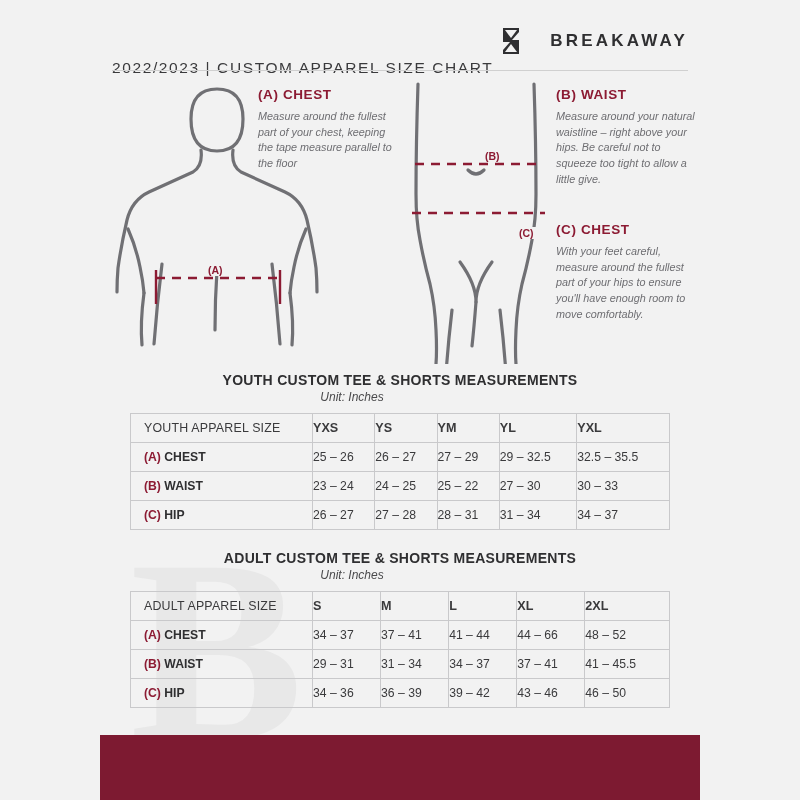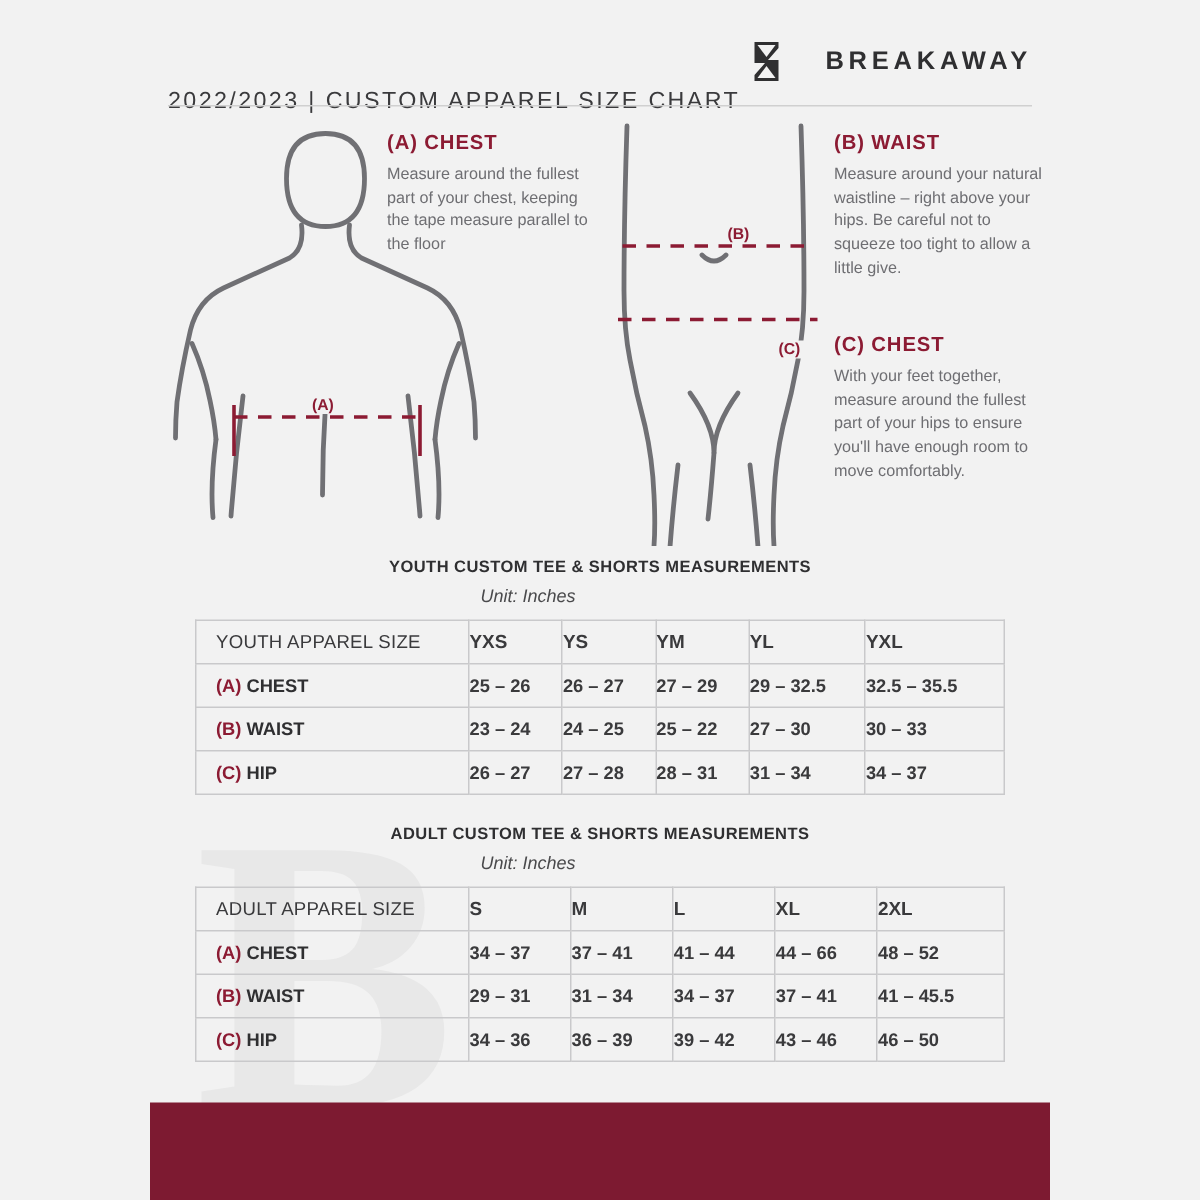--- a/index.html
+++ b/index.html
@@ -94,40 +94,41 @@
     margin: 0 0 7px 0;
     font-size: 13.5px;
     font-weight: bold;
     letter-spacing: 0.6px;
     color: #8c1b33;
   }
   .note p {
     margin: 0;
     font-size: 10.8px;
     line-height: 1.45;
+    font-style: italic;
     color: #6e6e72;
   }
   .note-chest { left: 258px; top: 13px; width: 145px; }
   .note-waist { left: 556px; top: 13px; width: 140px; }
   .note-hips  { left: 556px; top: 148px; width: 145px; }
 
   .dim-label {
     position: absolute;
     font-size: 10.5px;
     font-weight: bold;
     color: #8c1b33;
     background: #f2f2f2;
     padding: 0 3px;
   }
   
   .section-title {
     position: absolute;
     width: 800px;
     text-align: center;
-    font-size: 11px;
+    font-size: 14px;
     font-weight: bold;
     letter-spacing: 0.3px;
     color: #2f2f31;
   }
   .section-unit {
     position: absolute;
     width: 704px;
     text-align: center;
     font-size: 12px;
     font-style: italic;
@@ -158,21 +159,21 @@
     font-weight: bold;
     font-size: 12.6px;
     margin-left: 18px;
   }
   table.size th.rowhead {
     font-weight: normal;
     font-size: 12.4px;
     letter-spacing: 0.2px;
   }
   table.size td {
-    font-weight: bold;
+    font-weight: normal;
   }
   .tag {
     color: #8c1b33;
     font-weight: bold;
   }
   .rowlabel {
     color: #2f2f31;
     font-weight: bold;
   }
   
@@ -260,21 +261,21 @@
     <div class="note note-chest">
       <h3>(A) CHEST</h3>
       <p>Measure around the fullest part of your chest, keeping the tape measure parallel to the floor</p>
     </div>
     <div class="note note-waist">
       <h3>(B) WAIST</h3>
       <p>Measure around your natural waistline – right above your hips. Be careful not to squeeze too tight to allow a little give.</p>
     </div>
     <div class="note note-hips">
       <h3>(C) CHEST</h3>
-      <p>With your feet together, measure around the fullest part of your hips to ensure you'll have enough room to move comfortably.</p>
+      <p>With your feet careful, measure around the fullest part of your hips to ensure you'll have enough room to move comfortably.</p>
     </div>
   </div>
 
   <div class="section-title" style="top:372px;">YOUTH CUSTOM TEE &amp; SHORTS MEASUREMENTS</div>
   <div class="section-unit" style="top:390px;">Unit: Inches</div>
 
   <table class="size" style="top:413px;">
     <thead>
       <tr>
         <th class="rowhead">YOUTH APPAREL SIZE</th>

